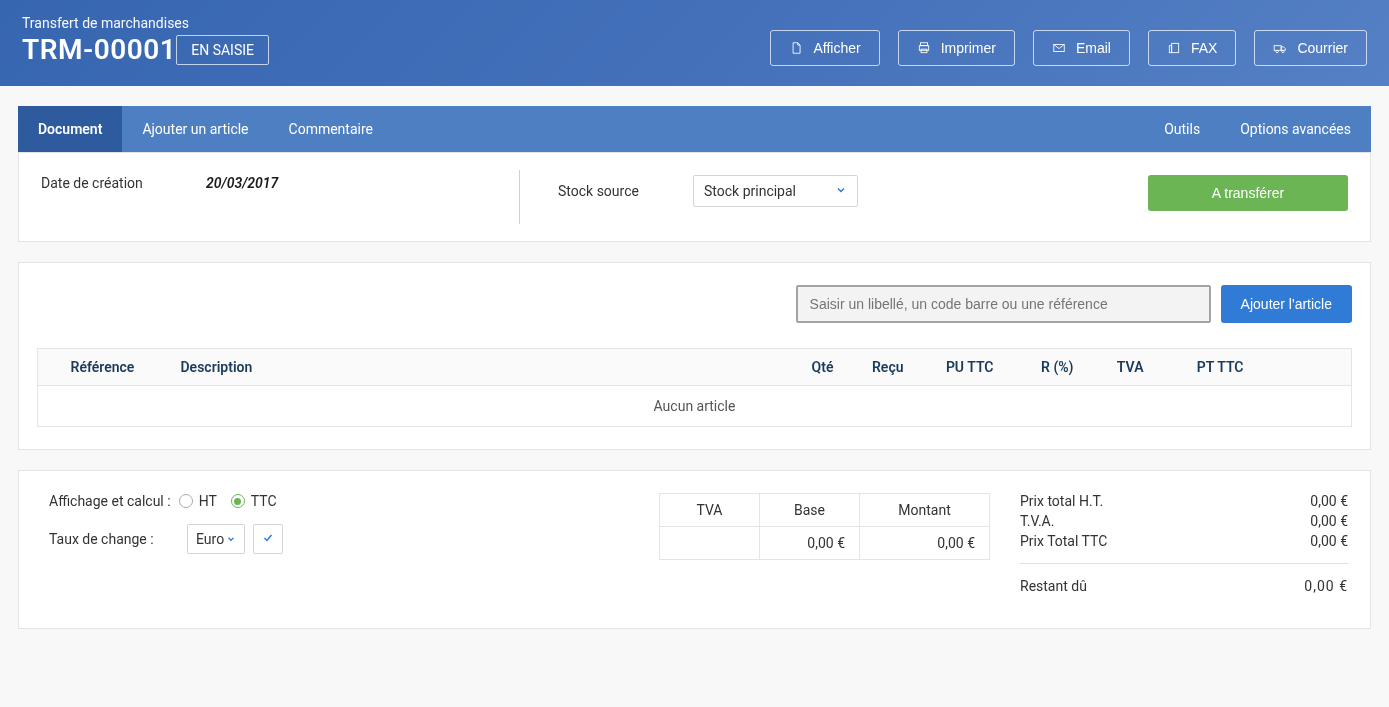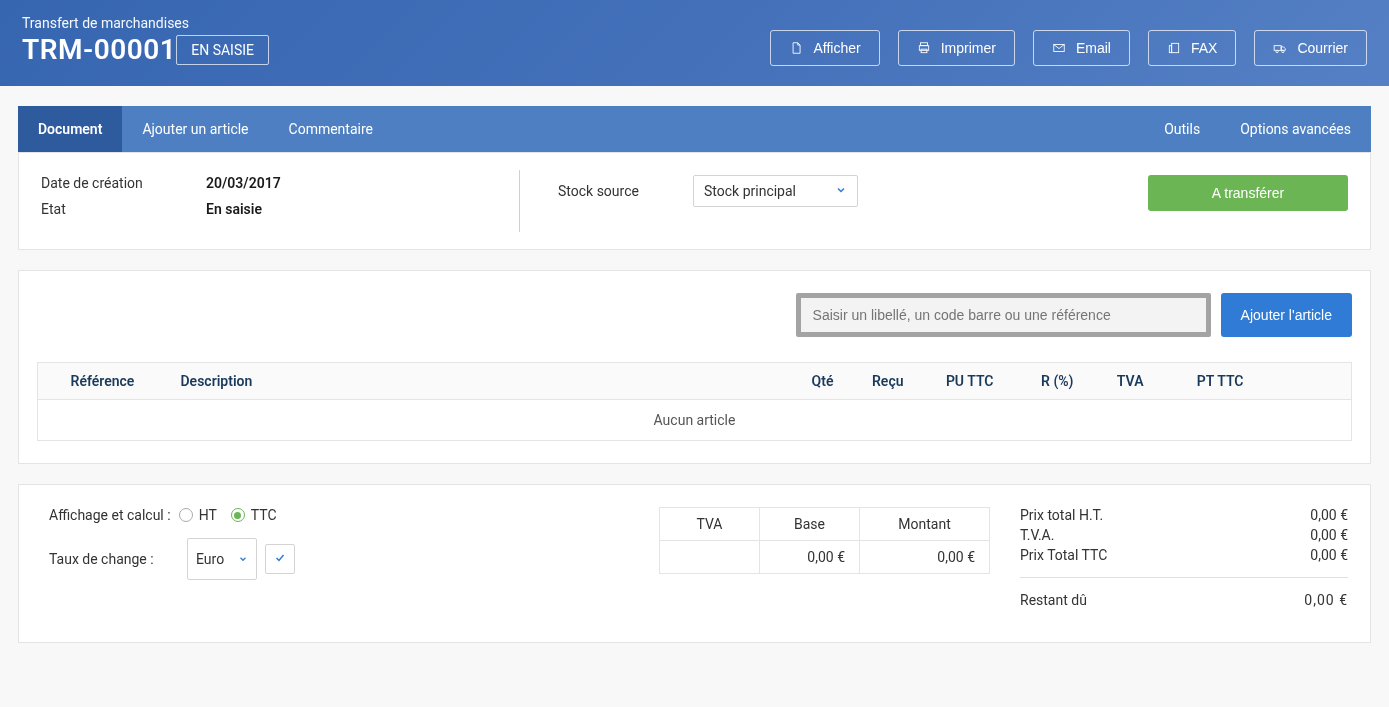--- a/index.html
+++ b/index.html
@@ -56,21 +56,21 @@
 .panel {
   background: #fff;
   border: 1px solid #e4e4e4;
   margin: 0 18px 20px 18px;
 }
 
 .panel-1 { padding: 22px; display: flex; gap: 28px; align-items: flex-start; }
 .info-col { flex: 0 0 440px; }
 .info-row { display: flex; margin-bottom: 10px; }
 .info-label { flex: 0 0 165px; color: #333; }
-.info-value { font-weight: 600; color: #1a1a1a; }
+.info-value { font-weight: 600; color: #1a1a1a; font-style: italic; }
 .divider { width: 1px; background: #d0d0d0; align-self: stretch; margin: -5px 10px; }
 .select-col { flex: 1; }
 .select-row { display: flex; align-items: center; margin-bottom: 12px; }
 .select-label { flex: 0 0 135px; }
 .select-box {
   border: 1px solid #d4d4d4;
   border-radius: 2px;
   padding: 7px 10px;
   width: 165px;
   display: flex;
@@ -88,21 +88,21 @@
   font-size: 14px;
   border-radius: 3px;
   cursor: pointer;
   margin-left: auto;
   width: 200px;
 }
 
 .panel-2 { padding: 22px 18px; }
 .add-row { display: flex; justify-content: flex-end; gap: 10px; margin-bottom: 25px; }
 .add-input {
-  border: 5px solid #a3a3a3;
+  border: 2px solid #a3a3a3;
   background: #f3f3f3;
   padding: 9px 12px;
   width: 415px;
   border-radius: 2px;
   font-size: 14px;
 }
 .add-btn {
   background: #2f7bd6;
   color: #fff;
   border: none;
@@ -134,22 +134,22 @@
 .radio-group { display: flex; gap: 14px; align-items: center; }
 .radio-opt { display: flex; align-items: center; gap: 6px; cursor: pointer; }
 .radio-circle {
   width: 14px; height: 14px; border: 1px solid #aaa; border-radius: 50%;
   display: inline-flex; align-items: center; justify-content: center;
 }
 .radio-circle.selected { border-color: #6bb554; }
 .radio-circle.selected::after { content: ""; width: 7px; height: 7px; background: #6bb554; border-radius: 50%; }
 .curr-select {
   border: 1px solid #d4d4d4;
-  padding: 12px 8px;
-  width: 70px;
+  padding: 6px 8px;
+  width: 58px;
   display: flex;
   justify-content: space-between;
   cursor: pointer;
   border-radius: 2px;
 }
 .curr-check {
   border: 1px solid #d4d4d4;
   padding: 6px 8px;
   color: #2f7bd6;
   cursor: pointer;
@@ -235,24 +235,20 @@
     <div class="tab">Outils</div>
     <div class="tab">Options avancées</div>
   </div>
 </div>
 
 <div class="panel panel-1">
   <div class="info-col">
     <div class="info-row">
       <div class="info-label">Date de création</div>
       <div class="info-value">20/03/2017</div>
-    </div>
-    <div class="info-row">
-      <div class="info-label">Etat</div>
-      <div class="info-value">En saisie</div>
     </div>
   </div>
   <div class="divider"></div>
   <div class="select-col">
     <div class="select-row">
       <div class="select-label">Stock source</div>
       <div class="select-box">
         <span>Stock principal</span>
         <span class="caret">
           <svg width="12" height="12" viewBox="0 0 24 24" fill="none" stroke="#2f7bd6" stroke-width="3">

